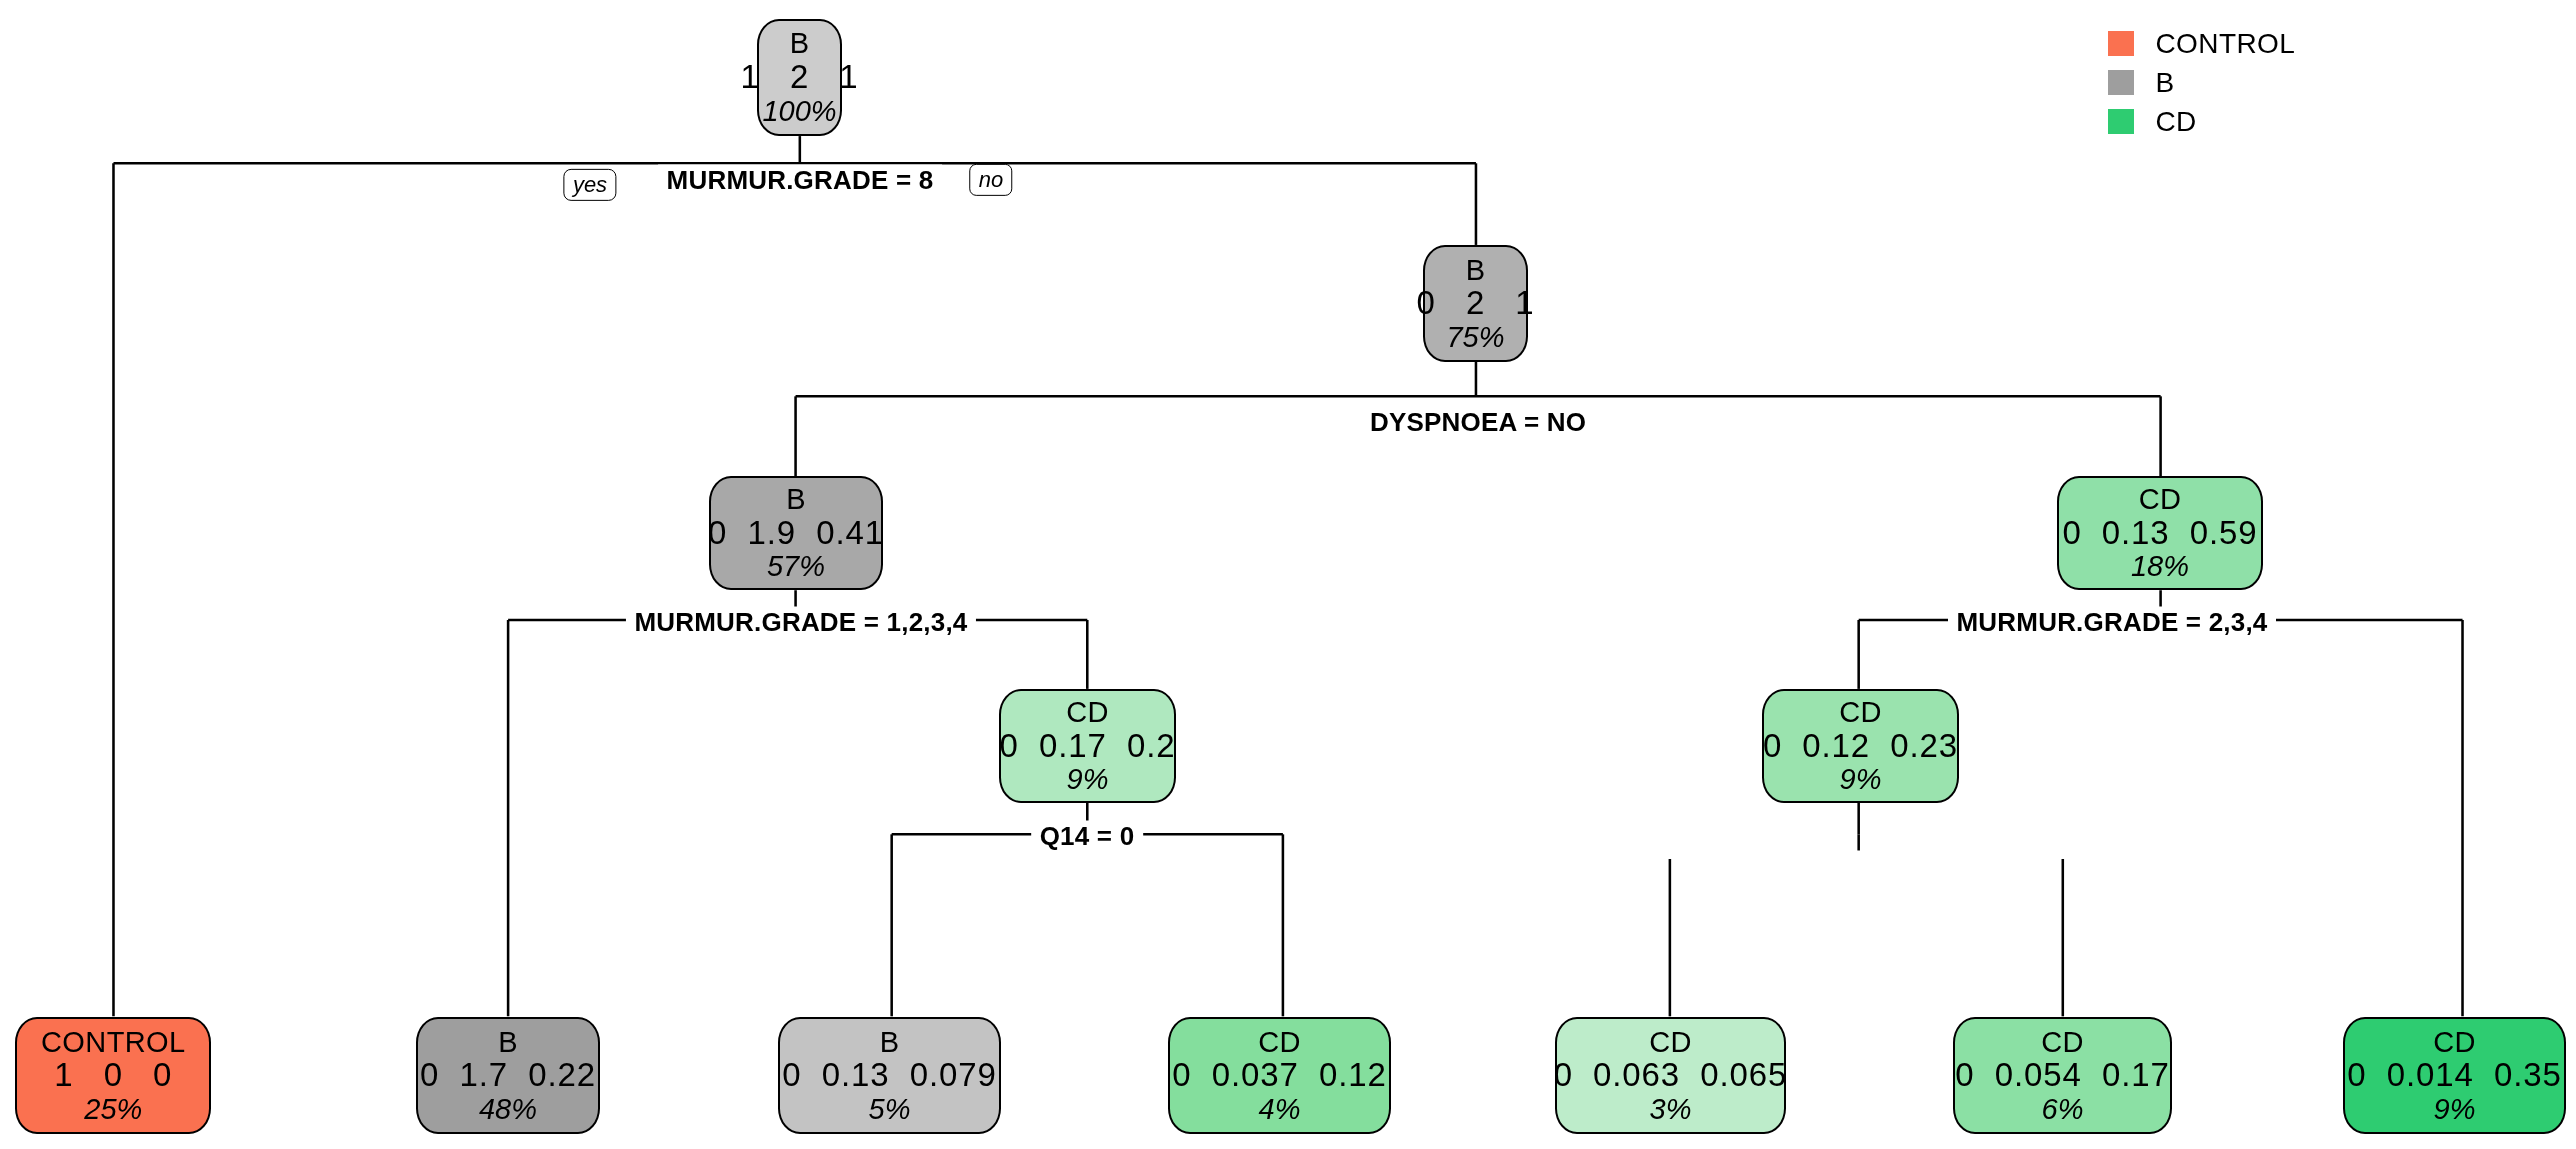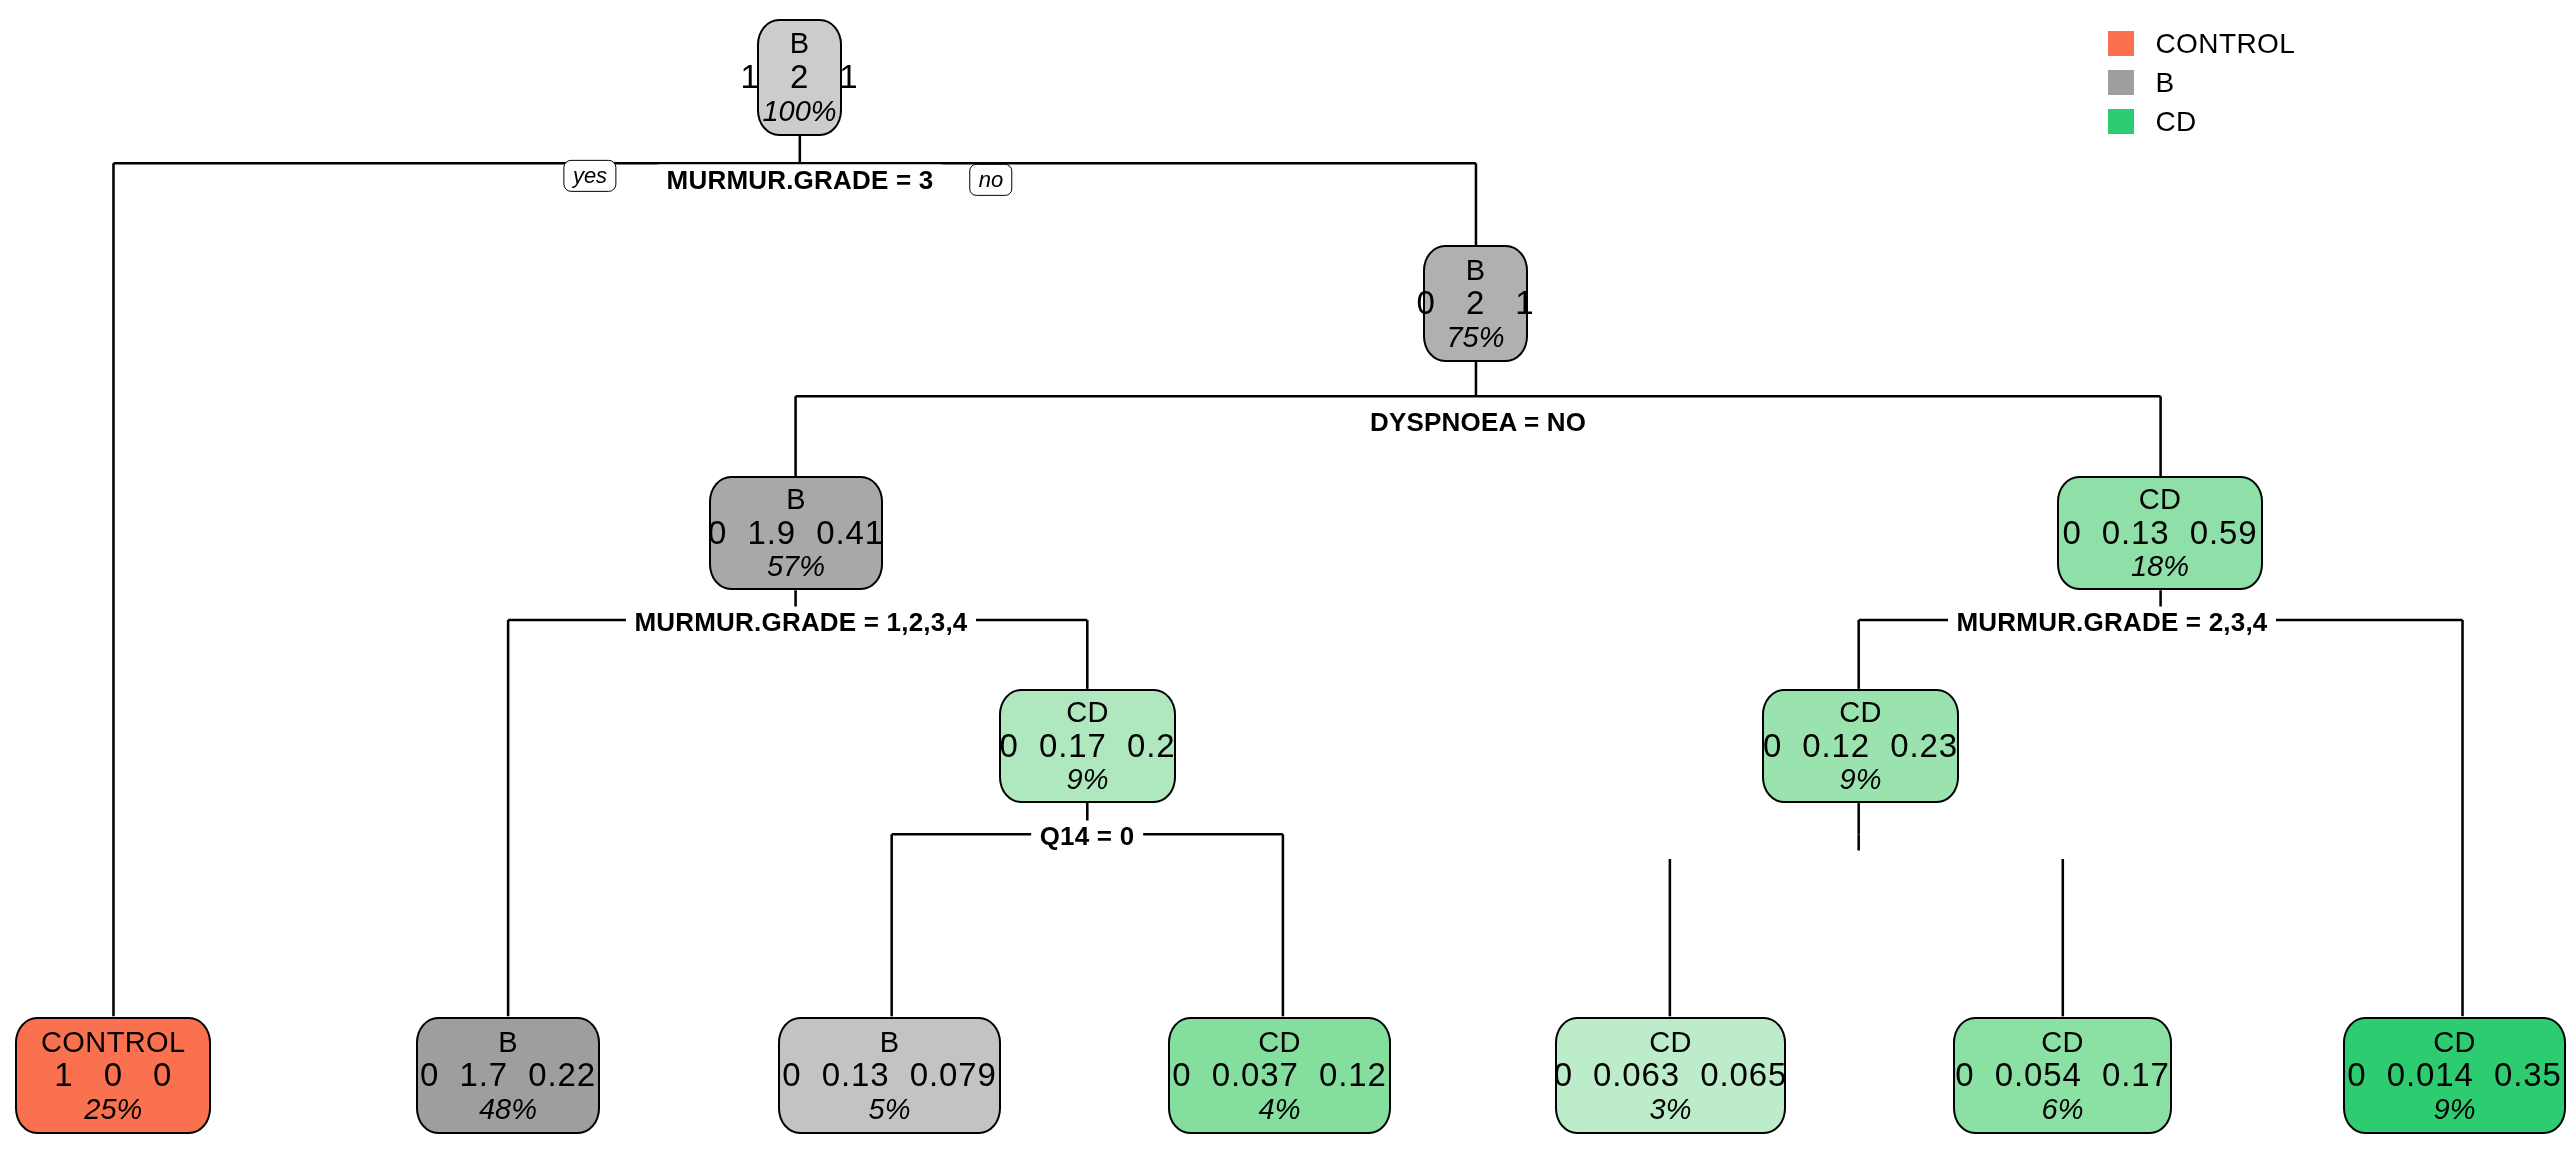--- a/index.html
+++ b/index.html
@@ -142,22 +142,22 @@
     <div class="nprobs">0  0.054  0.17</div>
     <div class="npct">6%</div>
   </div>
 
   <div class="node" style="left:2343px;top:1017px;width:223px;height:117px;background:#2ECC71;">
     <div class="nlabel">CD</div>
     <div class="nprobs">0  0.014  0.35</div>
     <div class="npct">9%</div>
   </div>
 
-  <div class="splitlabel" style="left:800px;top:180px;">MURMUR.GRADE = 3</div>
-  <div class="yesno" style="left:590px;top:176px;">yes</div>
+  <div class="splitlabel" style="left:800px;top:180px;">MURMUR.GRADE = 8</div>
+  <div class="yesno" style="left:590px;top:185px;">yes</div>
   <div class="yesno" style="left:991px;top:180px;border-radius:7px;">no</div>
 
   <div class="splitlabel" style="left:1478px;top:422px;text-align:right;">DYSPNOEA = NO</div>
 
   <div class="splitlabel" style="left:801px;top:622px;">MURMUR.GRADE = 1,2,3,4</div>
 
   <div class="splitlabel" style="left:2112px;top:622px;">MURMUR.GRADE = 2,3,4</div>
 
   <div class="splitlabel" style="left:1087px;top:836px;">Q14 = 0</div>
 

